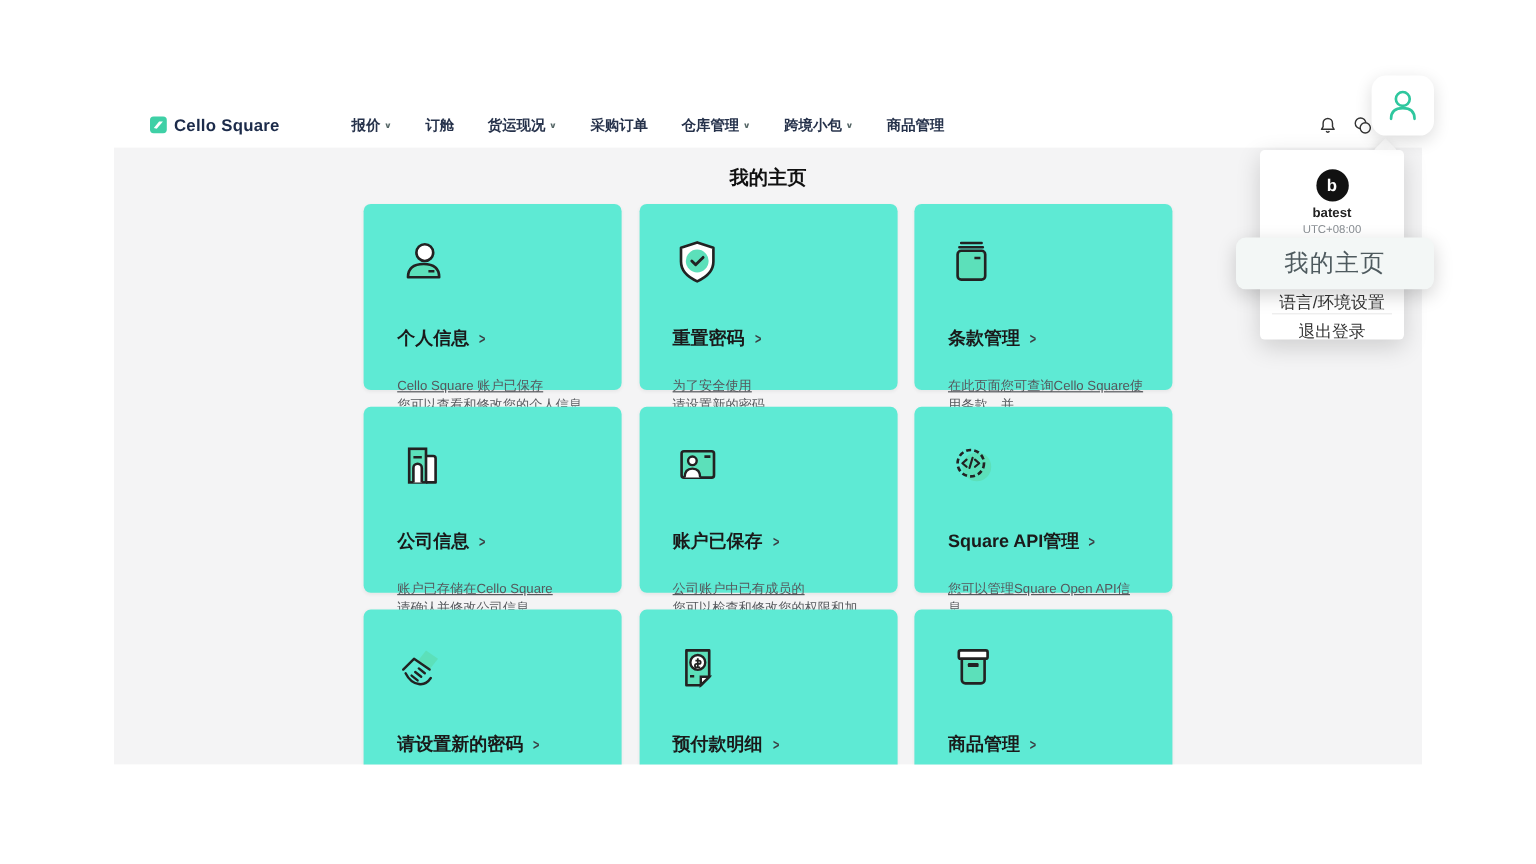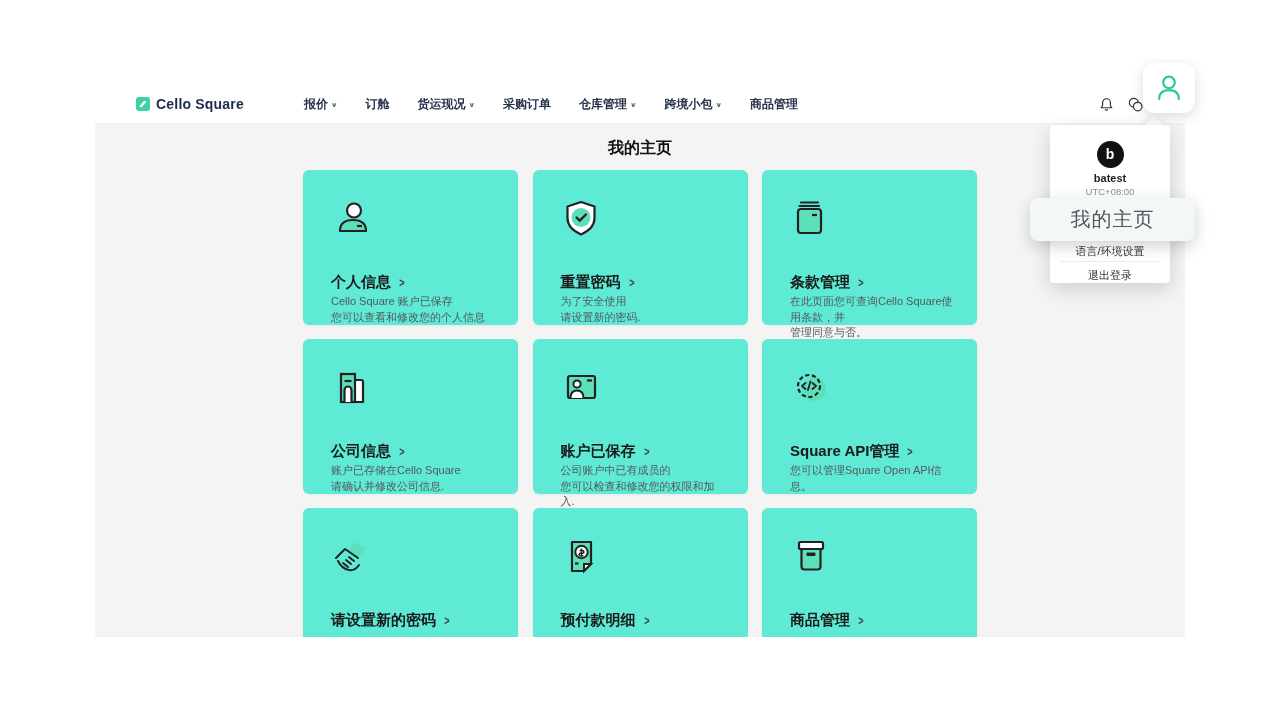--- a/index.html
+++ b/index.html
@@ -6,21 +6,21 @@
   html,body { width:1280px; height:720px; }
   body {
     position:relative; background:#ffffff; overflow:hidden;
     font-family:"Liberation Sans","DejaVu Sans",sans-serif;
     -webkit-font-smoothing:antialiased;
   }
 
   
   .header { position:absolute; left:95px; top:85px; width:1090px; height:38px;
             background:#fff; display:flex; align-items:center; }
-  .logo { display:flex; align-items:center; gap:6px; margin-left:17px; cursor:pointer;padding-left:24px; }
+  .logo { display:flex; align-items:center; gap:6px; margin-left:6px; cursor:pointer;padding-left:24px; }
   .logo-mark { width:14px; height:14px; border-radius:3px; background:#3fd0a6;
                position:relative; overflow:hidden; }
   .logo-mark svg { position:absolute; inset:0; }
   .logo-text { font-size:14px; font-weight:700; color:#1c2b4a; letter-spacing:.2px; }
 
   .nav { display:flex; align-items:center; margin-left:46px; gap:0; }
   .nav-item { display:flex; align-items:center; gap:3px; padding:0 14px;
               font-size:12px; font-weight:600; color:#26324b; cursor:pointer; white-space:nowrap; }
   .nav-caret { font-size:8px; color:#566; transform:scaleY(.8); }
 
@@ -39,21 +39,21 @@
               background:#fff; transform:rotate(45deg); z-index:19;
               box-shadow:0 2px 8px rgba(0,0,0,.12); }
   .dropdown { position:absolute; left:1050px; top:125px; width:120px; height:158px;
               background:#fff; border-radius:4px; z-index:20;
               box-shadow:0 6px 20px rgba(0,0,0,.16); text-align:center; }
   .dd-avatar { width:27px; height:27px; border-radius:50%; background:#111;
                color:#fff; font-size:14px; font-weight:700; line-height:27px;
                margin:16px auto 4px auto; }
   .dd-username { font-size:11px; font-weight:700; color:#222; }
   .dd-tz { font-size:9.5px; color:#8a8f94; margin-top:2px; }
-  .dd-item { font-size:11px; color:#333; cursor:pointer; }
+  .dd-item { font-size:14px; color:#333; cursor:pointer; }
   .dd-item.lang { position:absolute; left:0; right:0; top:119px; }
   .dd-divider { position:absolute; left:10px; right:10px; top:136px; border-top:1px solid #ececec; }
   .dd-item.logout { position:absolute; left:0; right:0; top:143px; }
 
   .dd-highlight { position:absolute; left:1030px; top:198px; width:165px; height:43px;
                   background:#f3f7f6; border-radius:8px; z-index:30; cursor:pointer;
                   box-shadow:0 5px 16px rgba(0,0,0,.18);
                   display:flex; align-items:center; justify-content:center;
                   font-size:20px; color:#4e5a5e; letter-spacing:1px; }
 
@@ -66,21 +66,21 @@
   .grid { position:absolute; left:208px; top:47px; width:674px;
           display:grid; grid-template-columns:repeat(3,215px); grid-column-gap:14.5px;
           grid-row-gap:14px; }
   .card { background:#5eead4; border-radius:6px; height:155px; padding:28px 24px 0 28px;
           box-shadow:0 1px 3px rgba(0,0,0,.05); cursor:pointer; position:relative; }
   .card.r3 { height:170px; }
   .card-icon { display:block; width:42px; height:42px; }
   .card-title-row { margin-top:33px; display:flex; align-items:center; gap:7px; }
   .card-title { font-size:15px; font-weight:700; color:#1a1a1a; }
   .card-chevron { font-size:13px; font-weight:700; color:#3a3f44; transform:scaleX(.7); }
-  .card-desc { margin-top:2px; font-size:11px; color:#55585c; line-height:15.5px; }
+  .card-desc { margin-top:23px; font-size:11px; color:#55585c; line-height:15.5px;text-decoration:underline; }
 </style>
 </head>
 <body>
 
 <div class="header">
   <div class="logo">
     <span class="logo-mark">
       <svg viewBox="0 0 14 14">
           <path d="M3.2 9.6 L7.6 4.2 L10.8 4.2 L5.6 10.2 Z" fill="#fff"></path>
         </svg>

